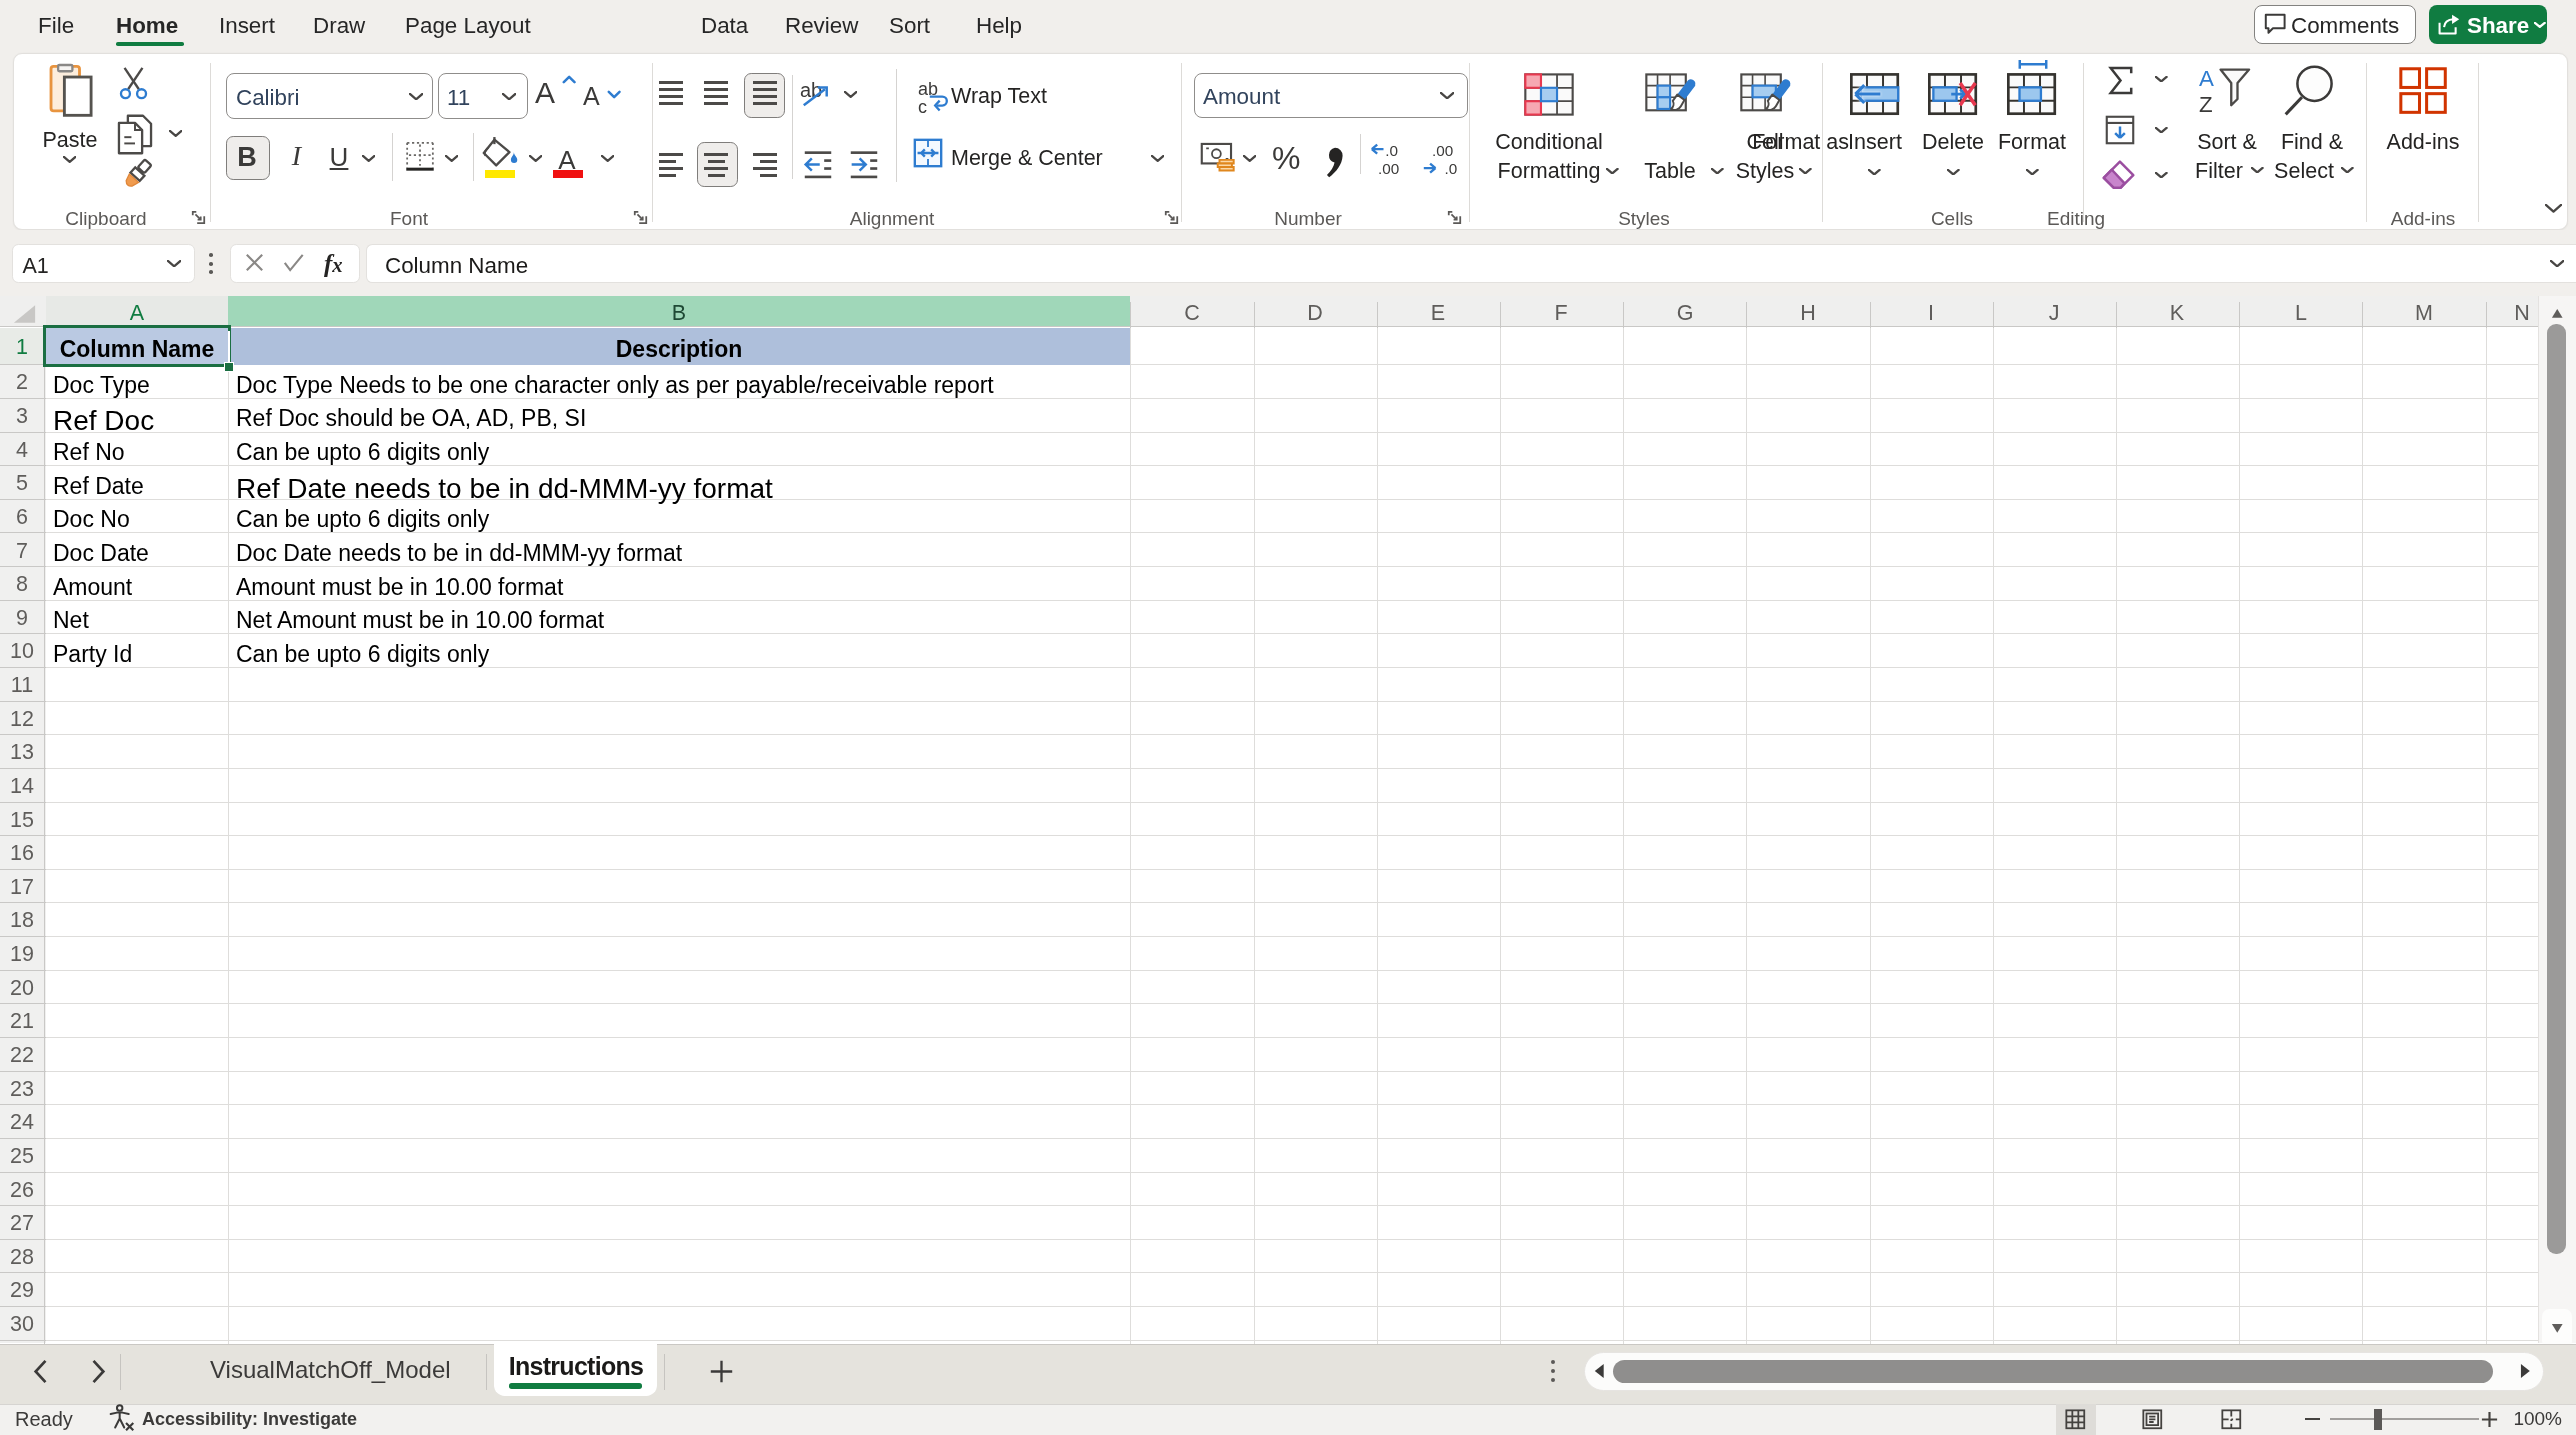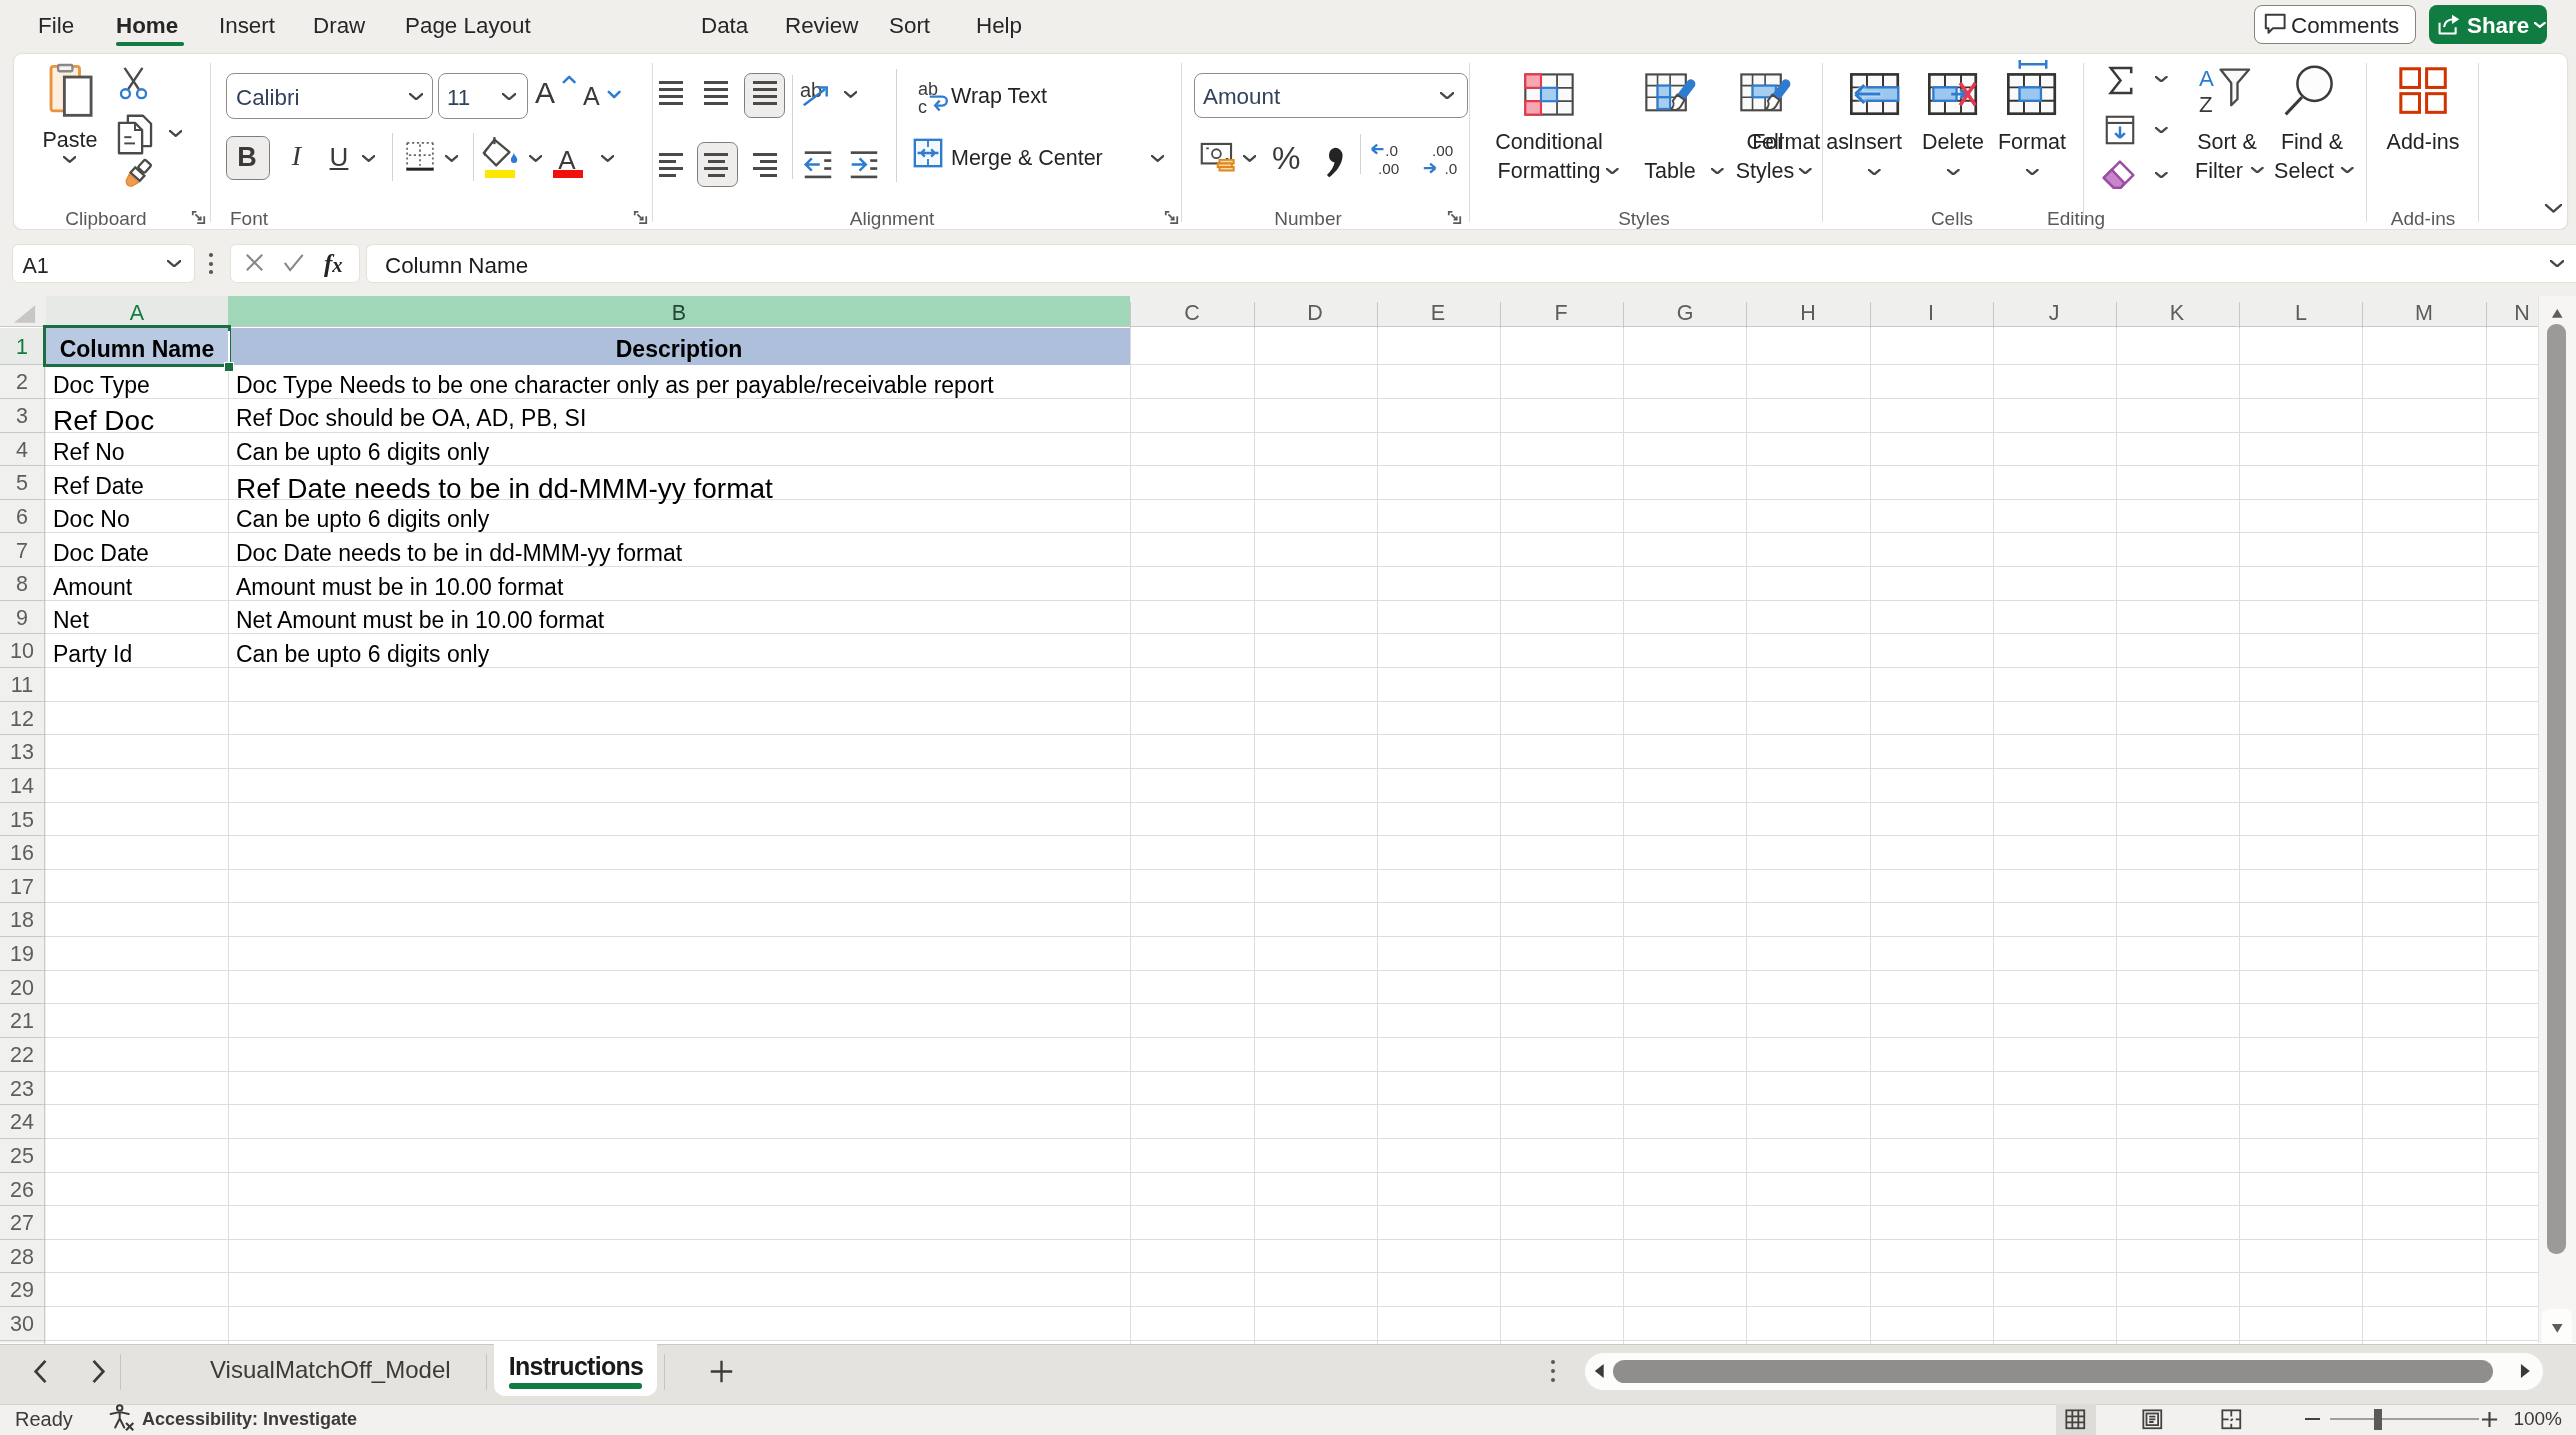--- a/index.html
+++ b/index.html
@@ -35,21 +35,21 @@
 <div style="position:absolute;left:12.5px;top:53px;width:2555px;height:177px;background:#ffffff;border:0.9px solid #e2e0dd;border-radius:9px;box-shadow:0 0.9px 1.8px rgba(0,0,0,0.05);"></div>
 <div style="position:absolute;left:210px;top:63px;width:1.3px;height:159px;background:#dddbd8;"></div>
 <div style="position:absolute;left:652px;top:63px;width:1.3px;height:159px;background:#dddbd8;"></div>
 <div style="position:absolute;left:1181px;top:63px;width:1.3px;height:159px;background:#dddbd8;"></div>
 <div style="position:absolute;left:1469px;top:63px;width:1.3px;height:159px;background:#dddbd8;"></div>
 <div style="position:absolute;left:1822px;top:63px;width:1.3px;height:159px;background:#dddbd8;"></div>
 <div style="position:absolute;left:2083px;top:63px;width:1.3px;height:159px;background:#dddbd8;"></div>
 <div style="position:absolute;left:2366px;top:63px;width:1.3px;height:159px;background:#dddbd8;"></div>
 <div style="position:absolute;left:2478px;top:63px;width:1.3px;height:159px;background:#dddbd8;"></div>
 <div style="position:absolute;left:-73px;top:208px;width:358px;text-align:center;font-size:19px;color:#5b5957;font-weight:400;white-space:nowrap;">Clipboard</div>
-<div style="position:absolute;left:230px;top:208px;width:358px;text-align:left;font-size:19px;color:#5b5957;font-weight:400;white-space:nowrap;">Font</div>
+<div style="position:absolute;left:230px;top:208px;width:358px;text-align:center;font-size:19px;color:#5b5957;font-weight:400;white-space:nowrap;">Font</div>
 <div style="position:absolute;left:713px;top:208px;width:358px;text-align:center;font-size:19px;color:#5b5957;font-weight:400;white-space:nowrap;">Alignment</div>
 <div style="position:absolute;left:1129px;top:208px;width:358px;text-align:center;font-size:19px;color:#5b5957;font-weight:400;white-space:nowrap;">Number</div>
 <div style="position:absolute;left:1465px;top:208px;width:358px;text-align:center;font-size:19px;color:#5b5957;font-weight:400;white-space:nowrap;">Styles</div>
 <div style="position:absolute;left:1773px;top:208px;width:358px;text-align:center;font-size:19px;color:#5b5957;font-weight:400;white-space:nowrap;">Cells</div>
 <div style="position:absolute;left:2047px;top:208px;width:358px;text-align:left;font-size:19px;color:#5b5957;font-weight:400;white-space:nowrap;">Editing</div>
 <div style="position:absolute;left:2244px;top:208px;width:358px;text-align:center;font-size:19px;color:#5b5957;font-weight:400;white-space:nowrap;">Add-ins</div>
 <svg style="position:absolute;left:191px;top:210px" width="15" height="15" viewBox="0 0 17 17">
     <path d="M2 6 L2 2 L6 2" fill="none" stroke="#5b5957" stroke-width="2"></path>
     <path d="M5 5 L11 11" stroke="#5b5957" stroke-width="2"></path>
     <path d="M15 7 L15 15 L7 15" fill="none" stroke="#5b5957" stroke-width="2"></path>

